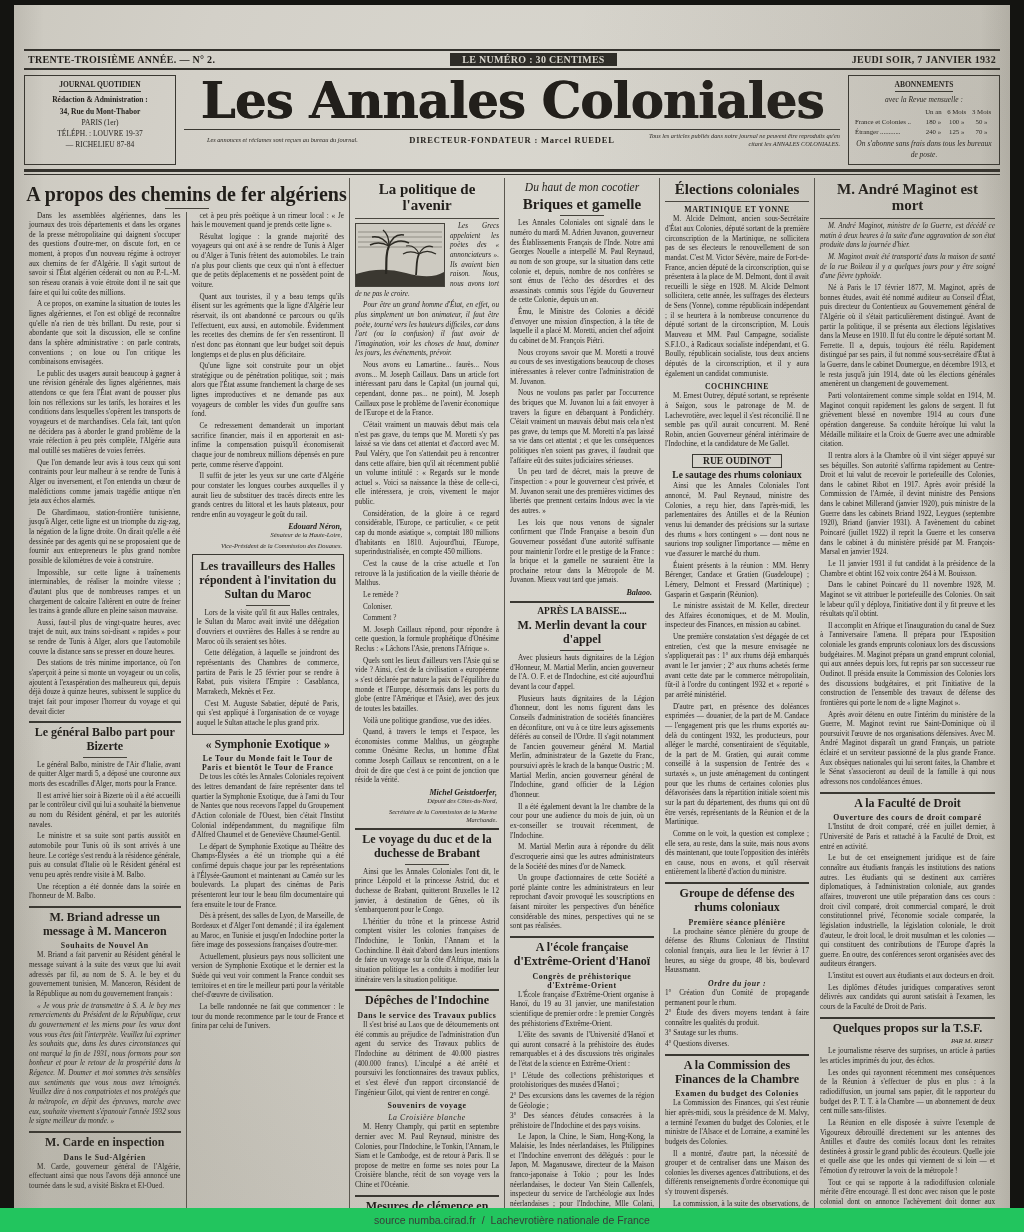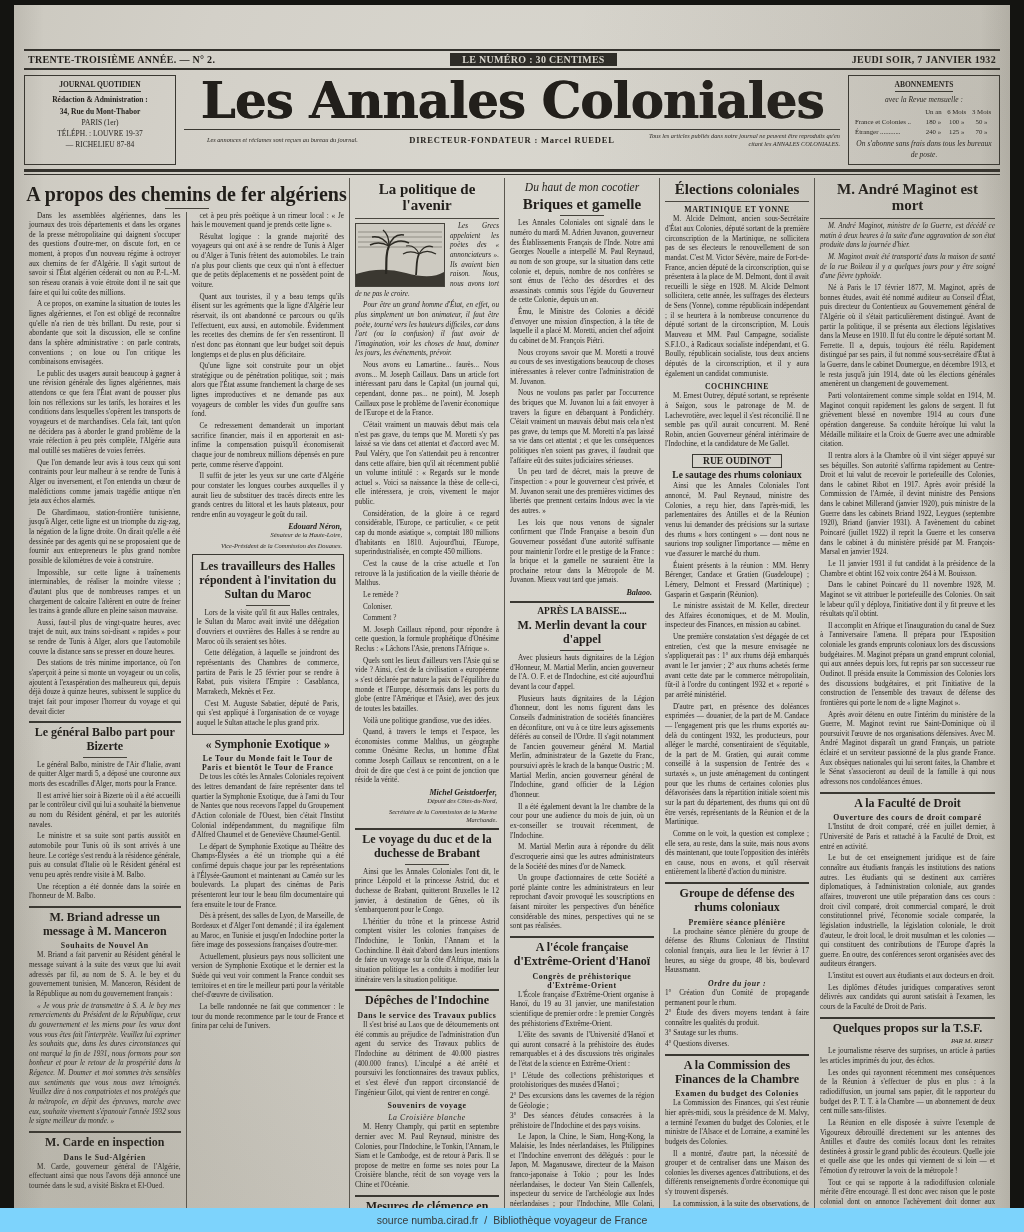--- a/index.html
+++ b/index.html
@@ -43,21 +43,21 @@
   .sig-role{text-align:right;font-size:6.4px;font-style:italic;line-height:1.25;margin:0 2px 3px;}
   .orn{width:44px;border:none;border-top:1px solid #45423b;margin:3px auto;}
   .sep{border:none;border-top:1px solid #4a4740;margin:4px 0 3px;}
   .sep-heavy{border:none;border-top:2px solid #3a3832;margin:4px 0 3px;}
   .boxed{border:1px solid #3a3832;padding:3px 4px;margin:4px 0 3px;}
   .box-head{border:1px solid #3a3832;padding:1px 10px;width:max-content;max-width:90%;margin:4px auto 2px;font-weight:bold;font-size:9.5px;text-align:center;}
   .italic p{font-style:italic;}
   .list p{text-indent:0;margin-bottom:1px;}
   .byline-par{font-size:7px;text-align:right;font-style:italic;margin:1px 2px 2px;}
   .illus{float:left;width:88px;height:62px;border:1px solid #45423b;margin:1px 5px 2px 0;background:#cfccc3;}
-  .footerband{position:absolute;left:0;top:1208px;width:1024px;height:24px;background:#7dd3fc;display:flex;align-items:center;justify-content:center;gap:6px;font-family:"Liberation Sans",sans-serif;font-size:10.5px;color:#3a3a38;}
+  .footerband{position:absolute;left:0;top:1208px;width:1024px;height:24px;background:#22c55e;display:flex;align-items:center;justify-content:center;gap:6px;font-family:"Liberation Sans",sans-serif;font-size:10.5px;color:#3a3a38;}
 </style>
 </head>
 <body>
 
 <div class="paper">
 
   <div class="topbar">
     <span>TRENTE-TROISIÈME ANNÉE. — N° 2.</span>
     <span class="badge">LE NUMÉRO : 30 CENTIMES</span>
     <span>JEUDI SOIR, 7 JANVIER 1932</span>
@@ -417,14 +417,14 @@
           </div>
       </div>
     </div>
 
   </div>
 </div>
 
 <div class="footerband">
   <span>source numba.cirad.fr</span>
   <span>/</span>
-  <span>Bibliothèque voyageur de France</span>
+  <span>Lachevrotière nationale de France</span>
 </div>
 
 </body></html>

